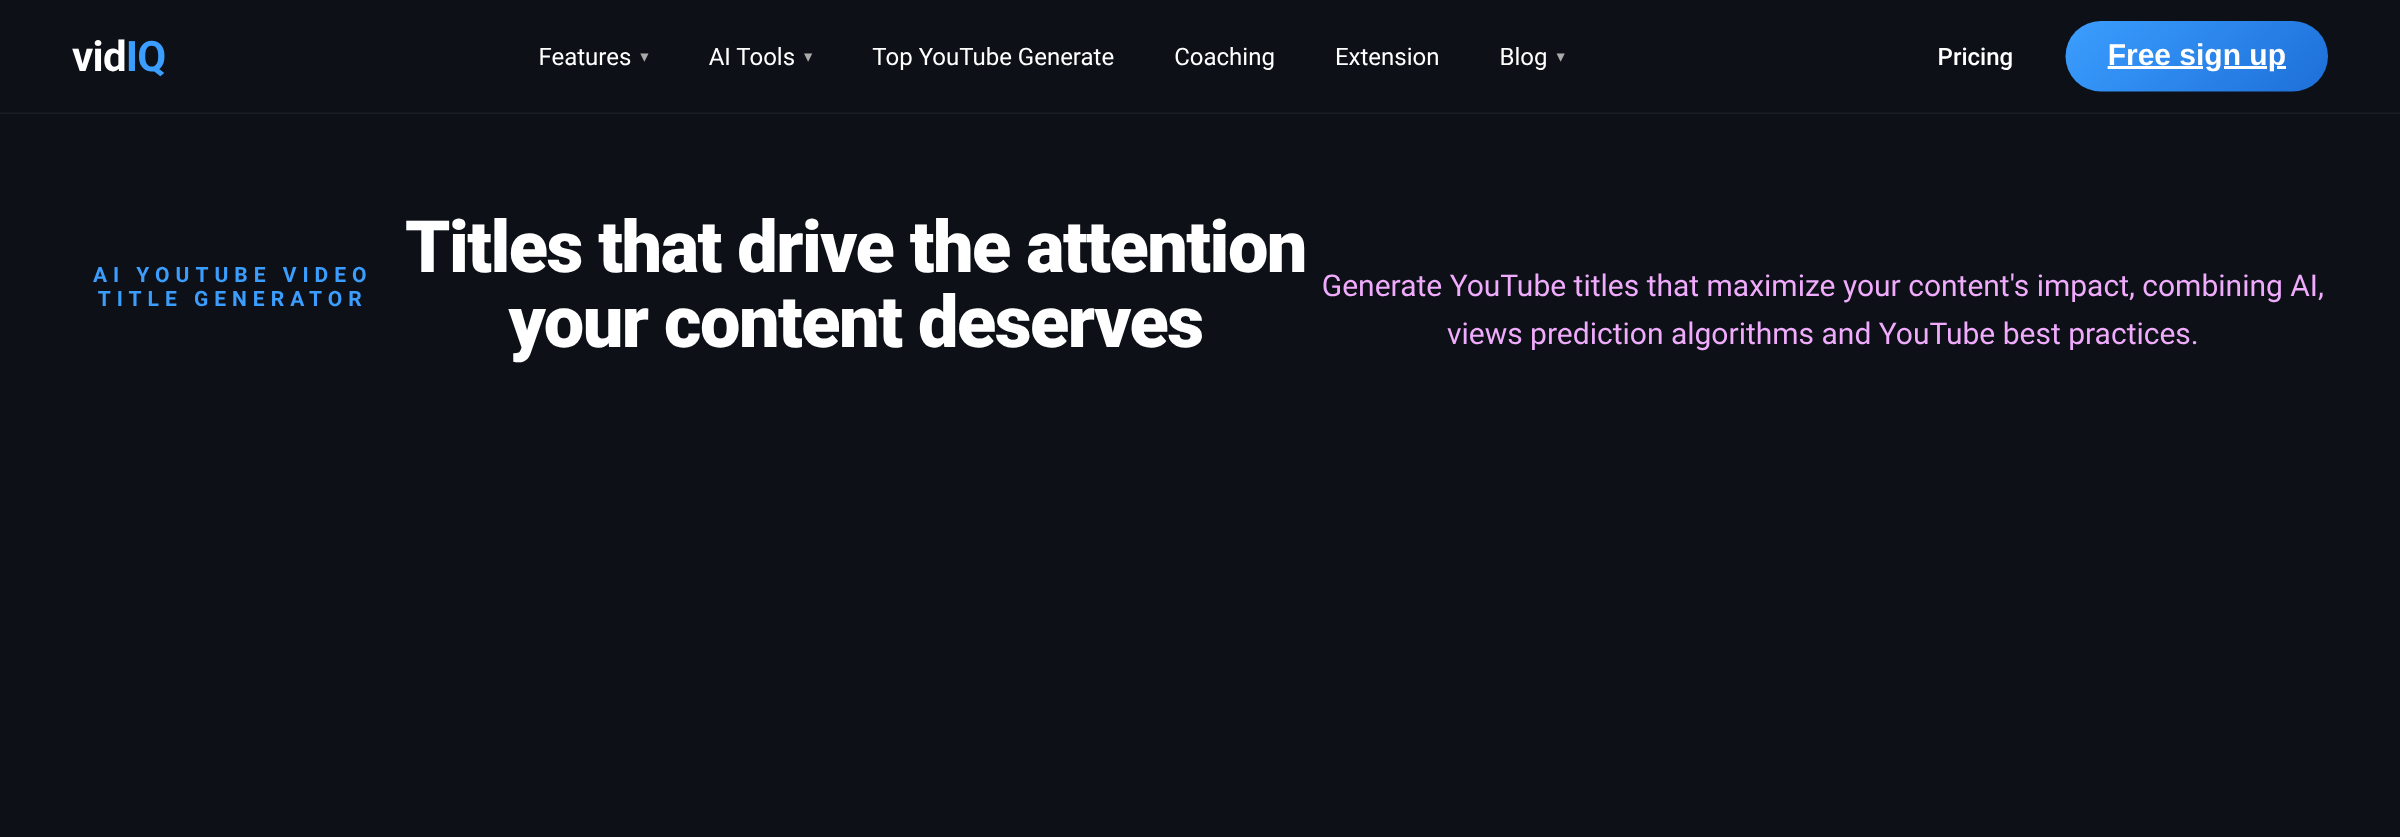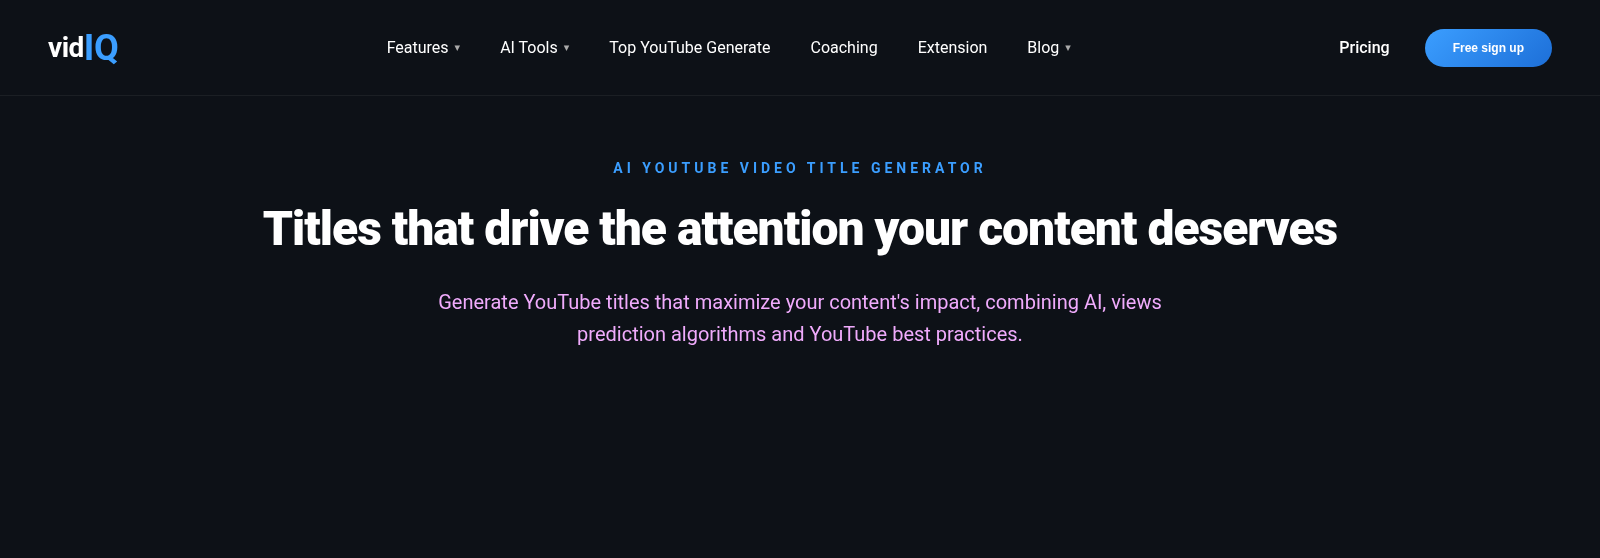--- a/index.html
+++ b/index.html
@@ -16,41 +16,41 @@
       min-height: 558px;
       overflow-x: hidden;
     }
 
     
     nav {
       display: flex;
       align-items: center;
       justify-content: space-between;
       padding: 0 48px;
-      height: 96px;
+      height: 76px;
       background-color: #0d1117;
       border-bottom: 1px solid rgba(255,255,255,0.06);
     }
 
     .nav-logo {
       display: flex;
       align-items: center;
       gap: 0;
       cursor: pointer;
     }
 
     .logo-vid {
       font-size: 28px;
       font-weight: 700;
       color: #ffffff;
       letter-spacing: -0.5px;
     }
 
     .logo-iq {
-      font-size: 36px;
+      font-size: 28px;
       font-weight: 700;
       color: #3b9eff;
       letter-spacing: -0.5px;
       text-align: right;
     }
 
     .nav-links {
       display: flex;
       align-items: center;
       gap: 8px;
@@ -89,34 +89,35 @@
       color: #ffffff;
       font-size: 16px;
       font-weight: 500;
       cursor: pointer;
       text-decoration: none;
     }
 
     .btn-signup {
       background: linear-gradient(135deg, #3b9eff 0%, #1d6fd8 100%);
       color: #ffffff;
-      font-size: 12px;
+      font-size: 20px;
       font-weight: 600;
       padding: 12px 28px;
       border-radius: 50px;
       border: none;
       cursor: pointer;
       white-space: nowrap;
       transition: opacity 0.15s;
+      text-decoration: underline;
     }
 
     
     .hero {
       display: flex;
-      flex-direction: column;
+      flex-direction: row;
       align-items: center;
       justify-content: center;
       padding: 64px 48px 72px;
       text-align: center;
       background-color: #0d1117;
     }
 
     .hero-eyebrow {
       font-size: 14px;
       font-weight: 700;

